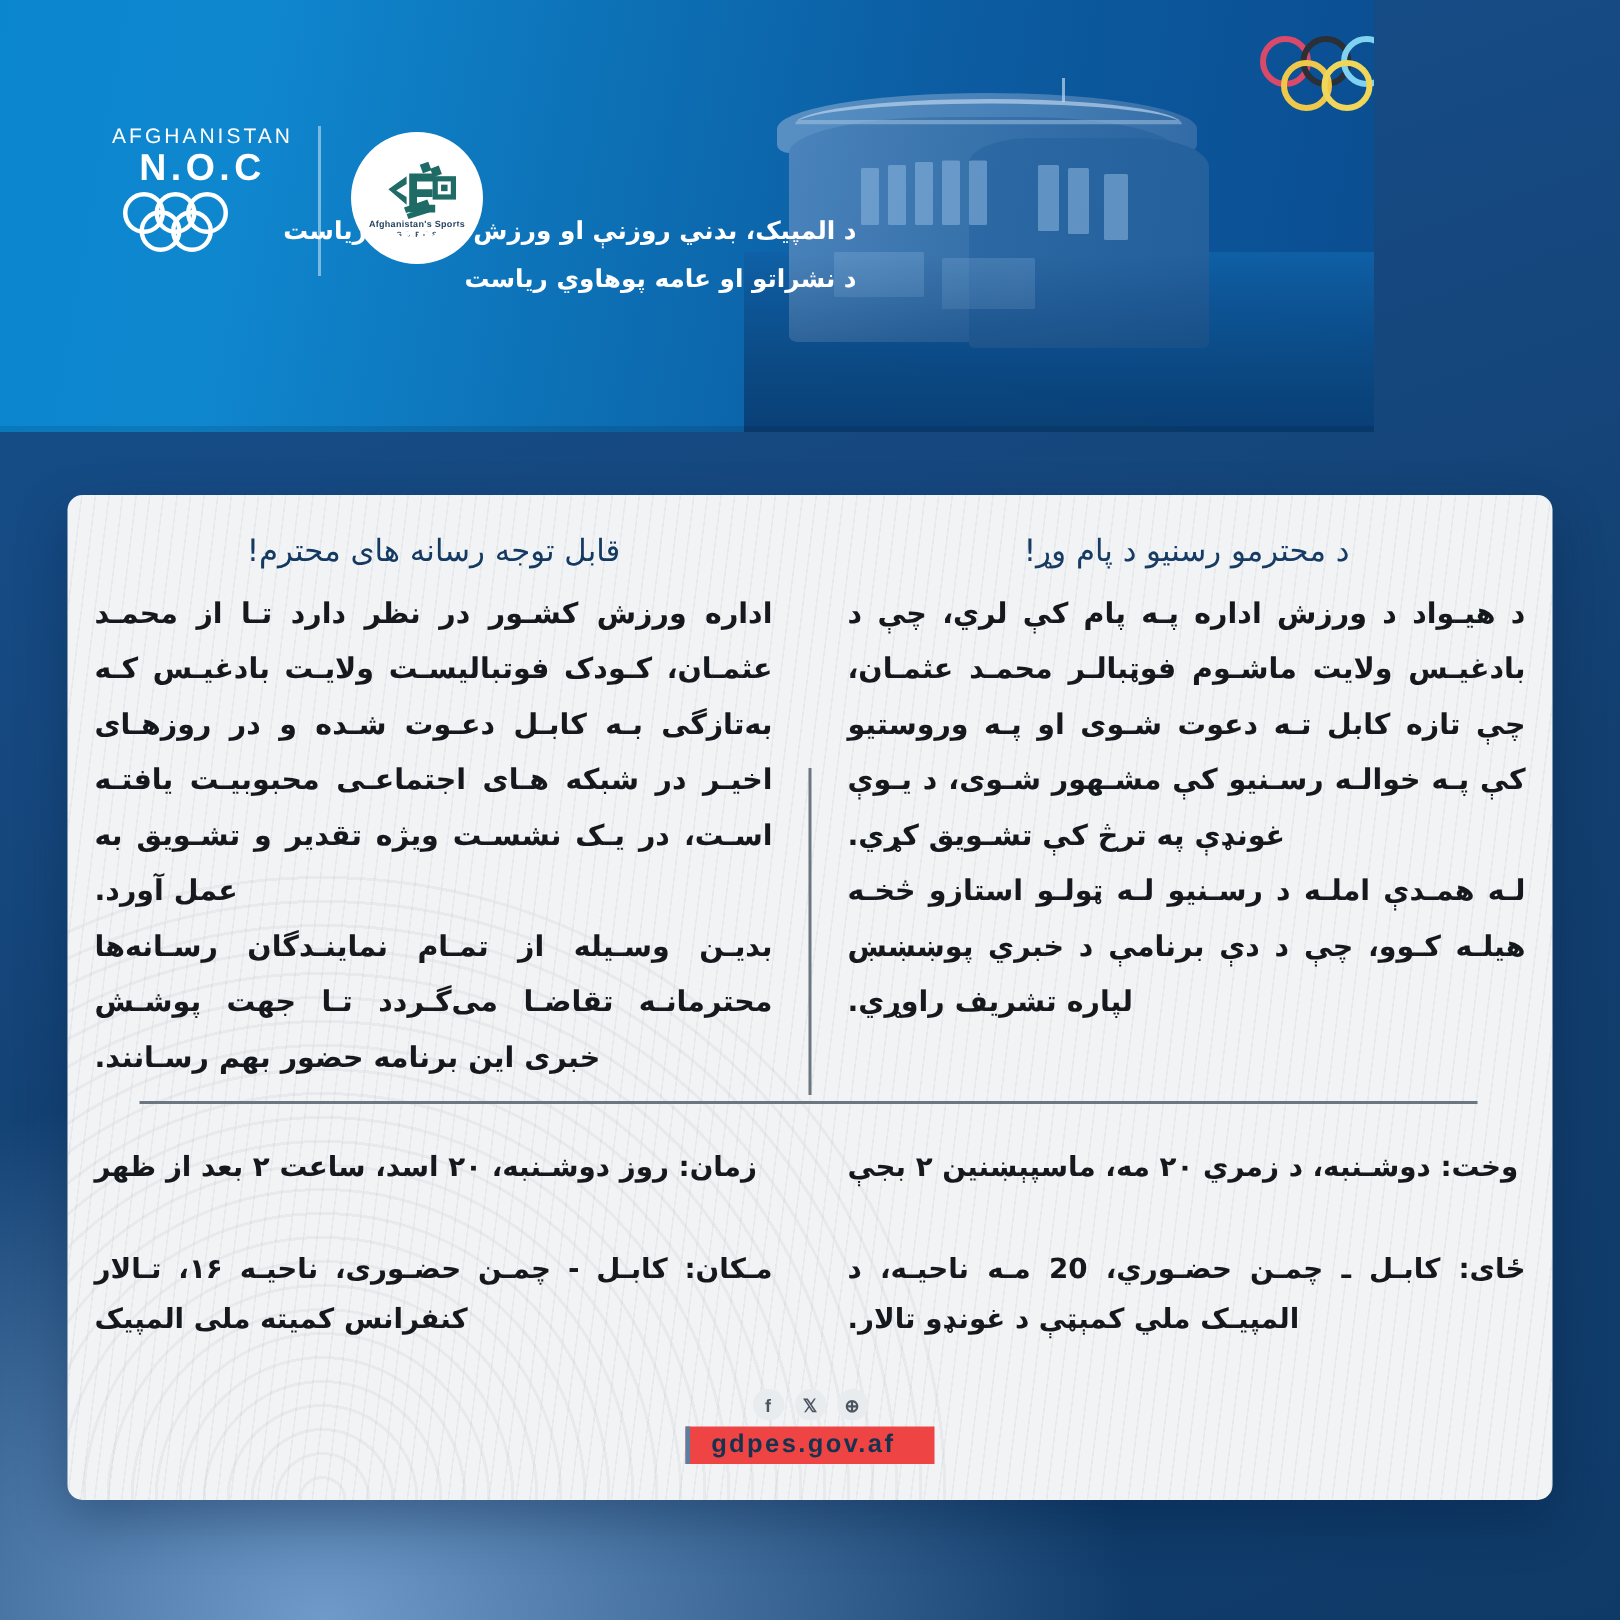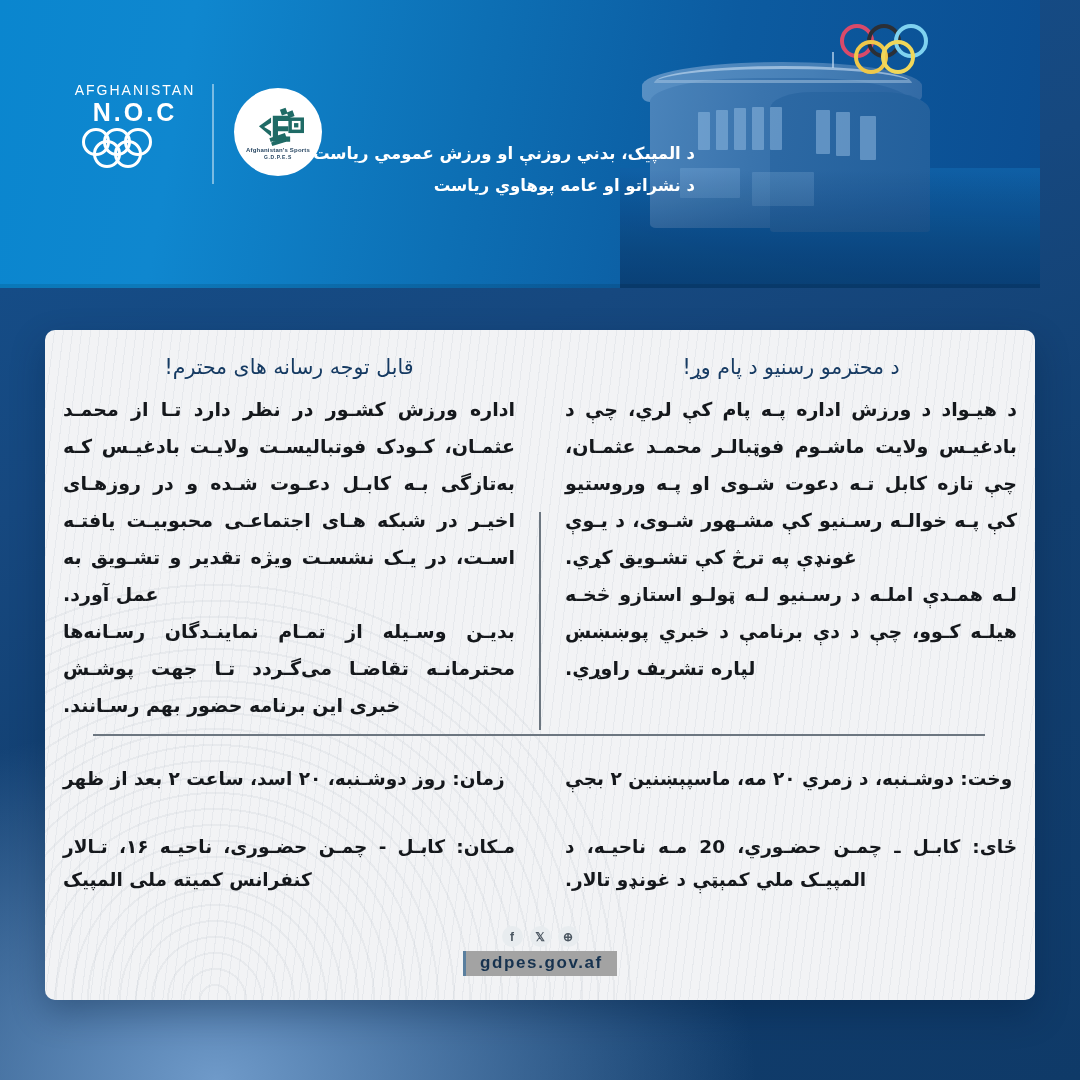--- a/index.html
+++ b/index.html
@@ -15,21 +15,21 @@
   #page {
     position:absolute; inset:0; width:1080px; height:1080px;
     background:
       radial-gradient(ellipse 900px 600px at 20% 100%, #6f9ac9 0%, rgba(111,154,201,0) 60%),
       linear-gradient(160deg,#14518f 0%,#16487f 35%,#123f70 60%,#0f3a68 100%);
     overflow:hidden;
   }
 
   
   #header {
-    position:absolute; left:0; top:0; width:1040px; height:288px;
+    position:absolute; left:0; top:0; width:916px; height:288px;
     background:
       linear-gradient(100deg,#0a86cf 0%,#0f87cf 18%,#0d6fb4 45%,#0c5ba0 68%,#0b4d91 100%);
     overflow:hidden;
   }
   #header:after{
     content:""; position:absolute; left:0; bottom:0; width:1080px; height:4px;
     background:rgba(0,0,0,.10);
   }
 
   
@@ -224,24 +224,24 @@
     display:flex; flex-direction:column; align-items:center; gap:0px;
   }
   .soc-row{ display:flex; gap:7px; align-items:center; margin-bottom:4px; }
   .soc{
     width:21px; height:21px; border-radius:50%;
     background:#e8ecef; color:#4a5560;
     display:flex; align-items:center; justify-content:center;
     font-family:"Liberation Sans", sans-serif; font-size:12px; font-weight:700;
   }
   .site{
-    background:#a3a3a3; color:#16324f;
+    background:#ef4444; color:#16324f;
     font-family:"Liberation Sans", sans-serif;
     font-size:17px; font-weight:700; letter-spacing:1.6px;
-    padding:2px 14px 3px 14px;
+    padding:2px 26px 3px 14px;
     border-left:3px solid #5a7f9f;
     text-align:center;
   }
 </style>
 </head>
 <body>
 
 <div id="page">
 
   <div id="header">

